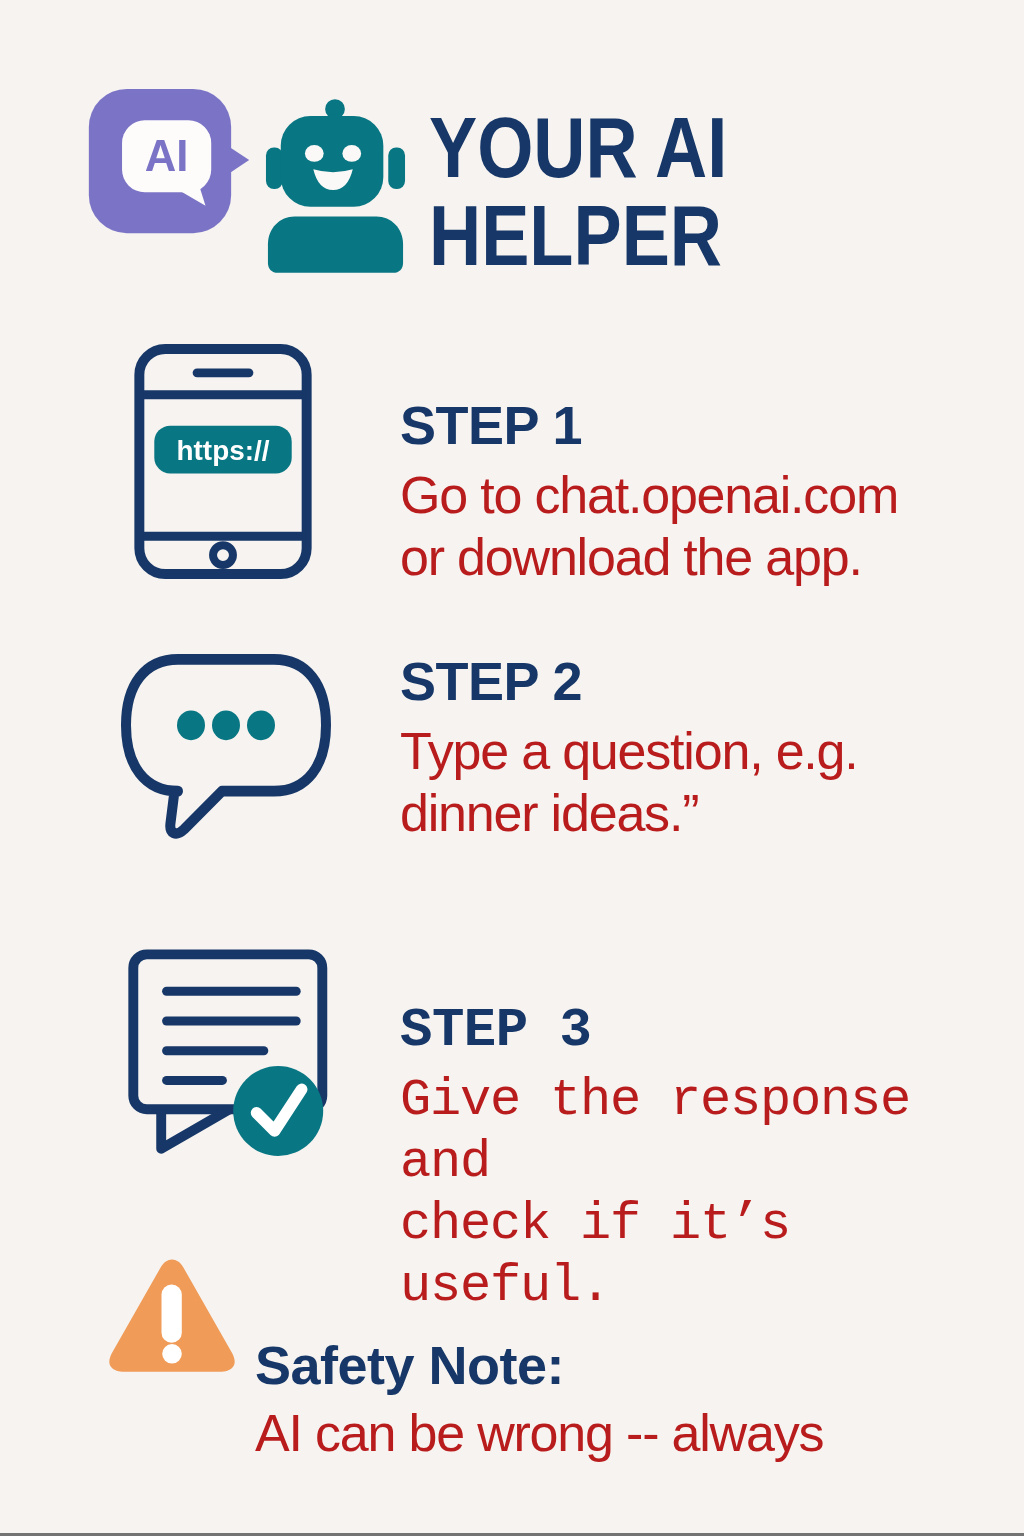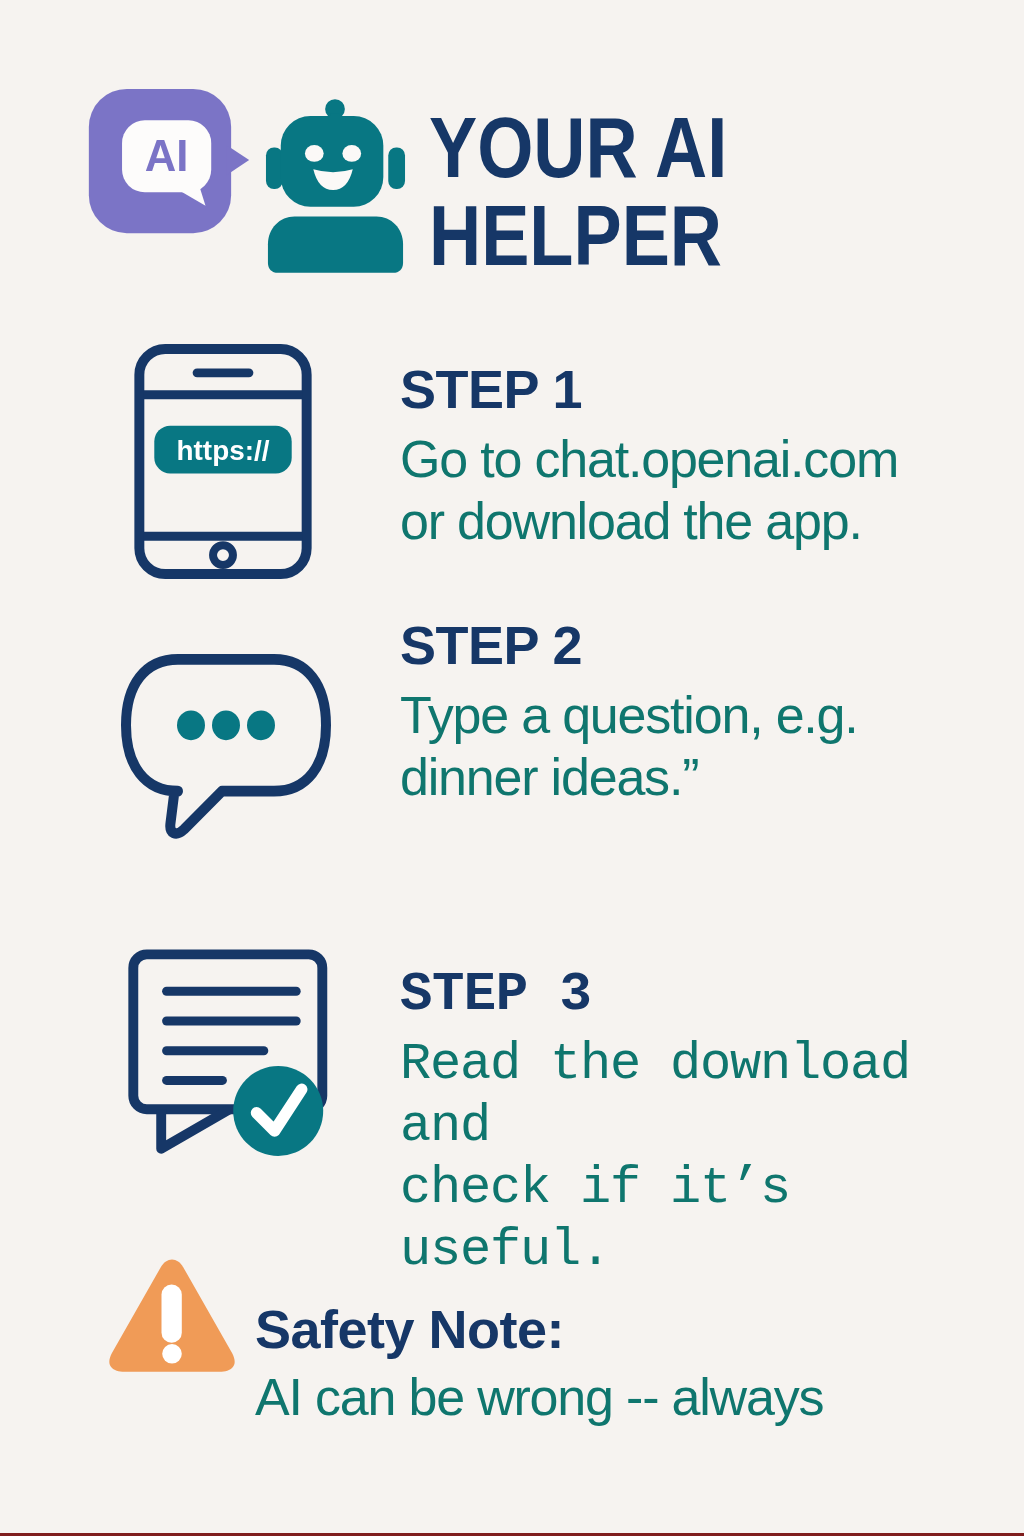--- a/index.html
+++ b/index.html
@@ -3,54 +3,54 @@
 <meta charset="utf-8">
 <style>
   html,body{margin:0;padding:0;}
   .poster{
     position:relative;
     width:1024px;height:1536px;
     background:#f6f3f0;
     font-family:"Liberation Sans","DejaVu Sans",sans-serif;
     color:#1d4170;
     overflow:hidden;
-    border-bottom:3px solid #7f1d1d;
+    border-bottom:3px solid #737373;
     box-sizing:border-box;
   }
   
   .ai-bubble{position:absolute;left:86px;top:86px;width:166px;height:152px;}
   .robot{position:absolute;left:264px;top:98px;width:143px;height:175px;}
   .title{
     position:absolute;left:429px;top:103px;
     margin:0;
     font-size:86px;font-weight:800;line-height:88px;
     letter-spacing:0px;color:#163767;
     transform:scaleX(.84);transform-origin:left top;
     white-space:nowrap;
   }
   .title span{display:block;}
   
   .icon{position:absolute;}
   .phone{left:133px;top:343px;width:180px;height:237px;}
   .chat-dots{left:120px;top:653px;width:212px;height:187px;}
   .response-check{left:127px;top:948px;width:207px;height:209px;}
   .warning{left:102px;top:1254px;width:140px;height:122px;}
-  .text-col{position:absolute;left:400px;}
+  .text-col{position:absolute;left:400px;margin-top:36px;}
   .tc-1{top:360px;}
   .tc-2{top:616px;}
   .tc-3{top:966px;font-family:Liberation Mono, monospace;}
   .tc-safety{left:255px;top:1300px;}
   .heading{
     margin:0 0 10px 0;
     font-size:54px;font-weight:700;line-height:58px;
     letter-spacing:-0.5px;color:#163767;
   }
   .body-line{
     font-size:52px;font-weight:400;line-height:62px;
-    letter-spacing:-1.2px;color:#0f766e;
+    letter-spacing:-1.2px;color:#b91c1c;
   }
   .tc-safety .body-line{line-height:58px;}
   svg text{font-family:"Liberation Sans","DejaVu Sans",sans-serif;}
 </style>
 </head>
 <body>
 
 <div class="poster">
 
   <svg class="ai-bubble" viewBox="0 0 175 160" aria-hidden="true">
@@ -119,21 +119,21 @@
         <line x1="44" y1="81" x2="188" y2="81"></line>
         <line x1="44" y1="114" x2="152" y2="114"></line>
         <line x1="44" y1="147" x2="106" y2="147"></line>
       </g>
       <path d="M38 179 V223 L114 179" fill="none" stroke="#163767" stroke-width="11" stroke-linejoin="round"></path>
       <circle cx="168" cy="181" r="50" fill="#087783"></circle>
       <path d="M144 183 L164 203 L194 157" fill="none" stroke="#ffffff" stroke-width="13" stroke-linecap="round" stroke-linejoin="round"></path>
     </svg>
     <div class="text-col tc-3">
       <h2 class="heading">STEP 3</h2>
-      <div class="body-line">Read the download and</div>
+      <div class="body-line">Give the response and</div>
       <div class="body-line">check if it’s useful.</div>
     </div>
   </section>
 
   <section>
     <svg class="icon warning" viewBox="0 0 200 176" preserveAspectRatio="none" aria-hidden="true">
       <path d="M100 8 C106 8 112 12 116 19 L186 143 C190 151 191 158 187 163 C183 168 176 170 168 170 H32 C24 170 17 168 13 163 C9 158 10 151 14 143 L84 19 C88 12 94 8 100 8 Z" fill="#f09b57"></path>
       <rect x="85" y="44" width="29" height="84" rx="14.5" fill="#ffffff"></rect>
       <circle cx="100" cy="144" r="14" fill="#ffffff"></circle>
     </svg>

